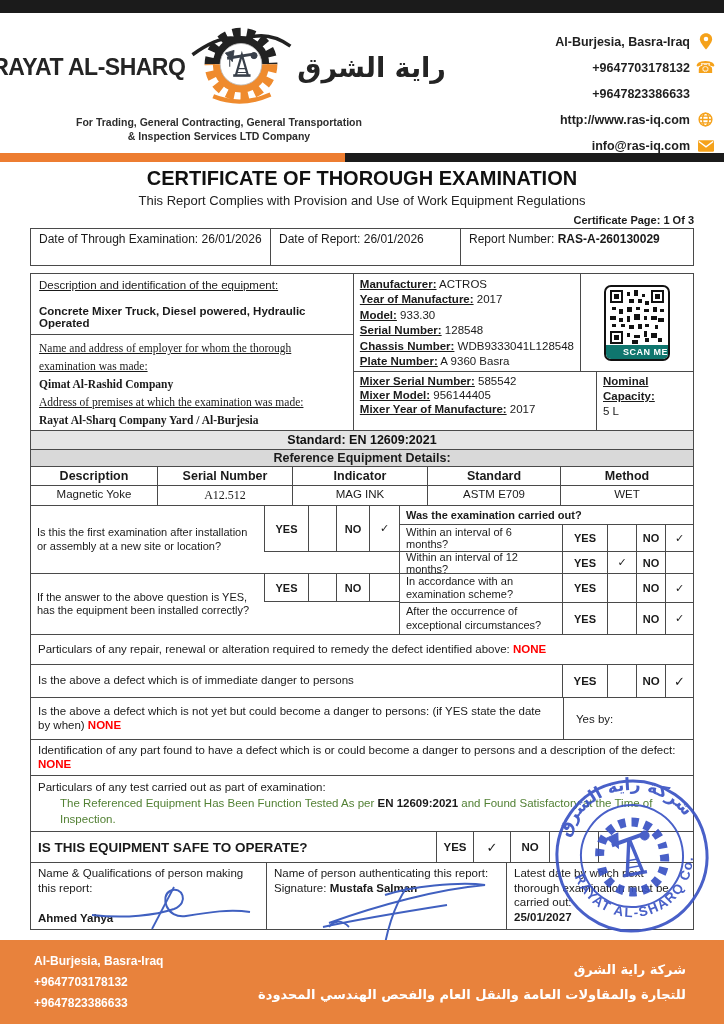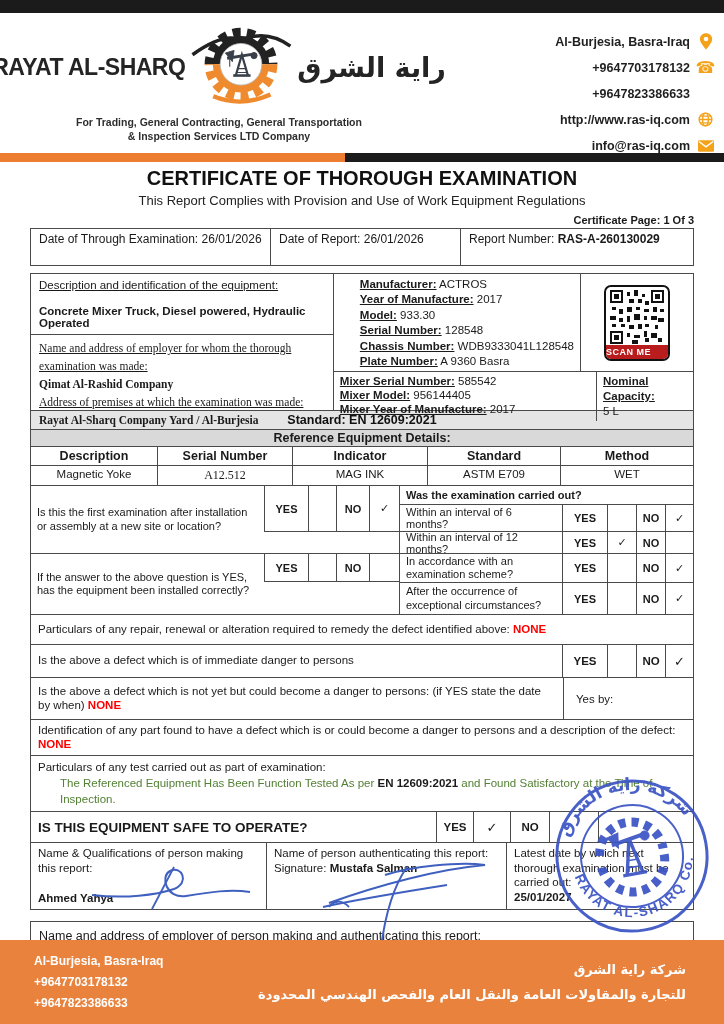--- a/index.html
+++ b/index.html
@@ -36,34 +36,34 @@
 
   
   .dates { display: flex; border: 1px solid #4a4a4a; height: 38px; margin-top: 2px; }
   .dates > div { padding: 3px 8px; font-size: 12px; }
   .d1 { width: 240px; border-right: 1px solid #4a4a4a; }
   .d2 { width: 190px; border-right: 1px solid #4a4a4a; }
   .d3 { flex: 1; }
   .bold { font-weight: bold; }
 
   
-  .equip { display: flex; border: 1px solid #4a4a4a; margin-top: 7px; height: 138px; }
+  .equip { display: flex; border: 1px solid #4a4a4a; margin-top: 7px; height: 158px; }
   .eq-left { width: 365px; border-right: 1px solid #4a4a4a; display: flex; flex-direction: column; }
   .eq-desc { height: 70px; border-bottom: 1px solid #4a4a4a; padding: 5px 8px; }
   .eq-emp { flex: 1; padding: 4px 8px; line-height: 18px; font-family: Liberation Serif, serif; }
   .u { text-decoration: underline; }
   .eq-right { flex: 1; display: flex; flex-direction: column; }
   .eq-r-top { height: 98px; border-bottom: 1px solid #4a4a4a; display: flex; }
-  .eq-fields { flex: 1; border-right: 1px solid #4a4a4a; padding: 3px 6px; margin-left: 20px; }
+  .eq-fields { flex: 1; border-right: 1px solid #4a4a4a; padding: 3px 6px; }
   .field { line-height: 15.4px; white-space: nowrap; }
   .fl { font-weight: bold; text-decoration: underline; }
   .qr-cell { width: 112px; display: flex; align-items: center; justify-content: center; }
   .qr-box { width: 66px; border: 2px solid #111; border-radius: 7px; overflow: hidden; background: #fff; }
   .qr-box svg { display: block; margin: 3px auto 1px; }
-  .scan-label { background: #b91c1c; color: #fff; font-size: 9px; font-weight: bold; text-align: left; padding: 2px 0; letter-spacing: 0.5px; }
+  .scan-label { background: #0f766e; color: #fff; font-size: 9px; font-weight: bold; text-align: right; padding: 2px 0; letter-spacing: 0.5px; }
   .eq-r-bot { flex: 1; display: flex; }
   .mixer { flex: 1; border-right: 1px solid #4a4a4a; padding: 2px 6px; }
   .mixer .field { line-height: 14.2px; }
   .nominal { width: 96px; padding: 2px 6px; line-height: 15px; }
 
   
   .std-bar { background: #e5e5e5; border: 1px solid #4a4a4a; border-top: none; text-align: center; font-weight: bold; font-size: 12.5px; padding: 2px 0; color: #111; }
   .ref-bar { background: #D9D9D9; border: 1px solid #4a4a4a; border-top: none; text-align: center; font-weight: bold; font-size: 12.5px; padding: 1px 0; }
   .ref-table { display: flex; flex-direction: column; border: 1px solid #4a4a4a; border-top: none; }
   .ref-row { display: flex; }

